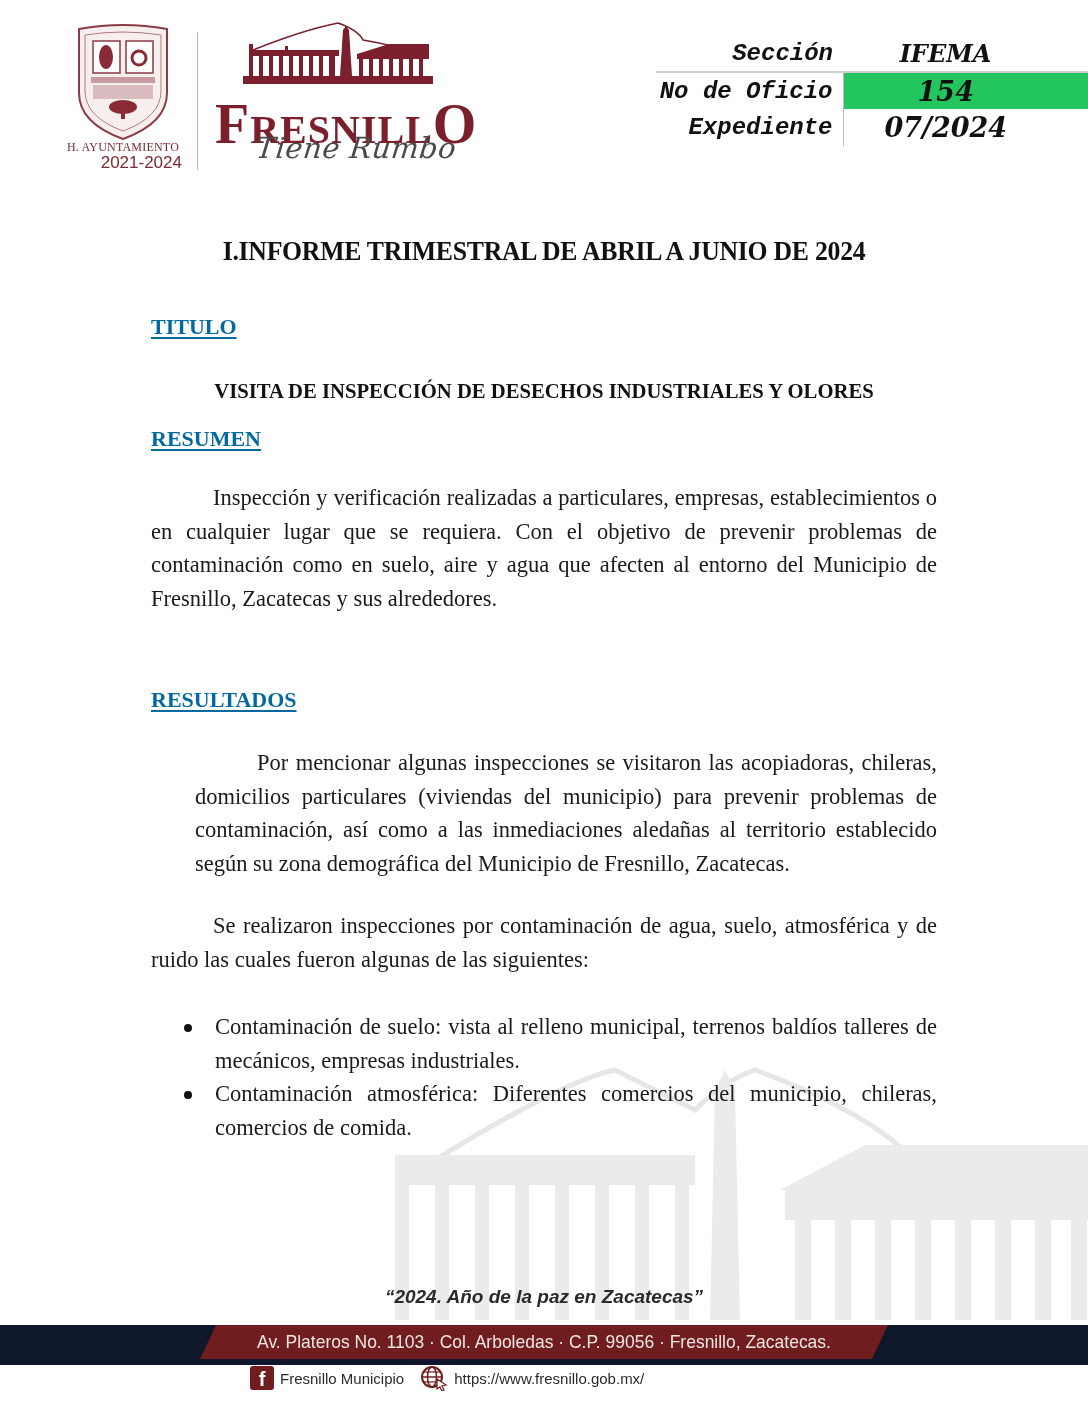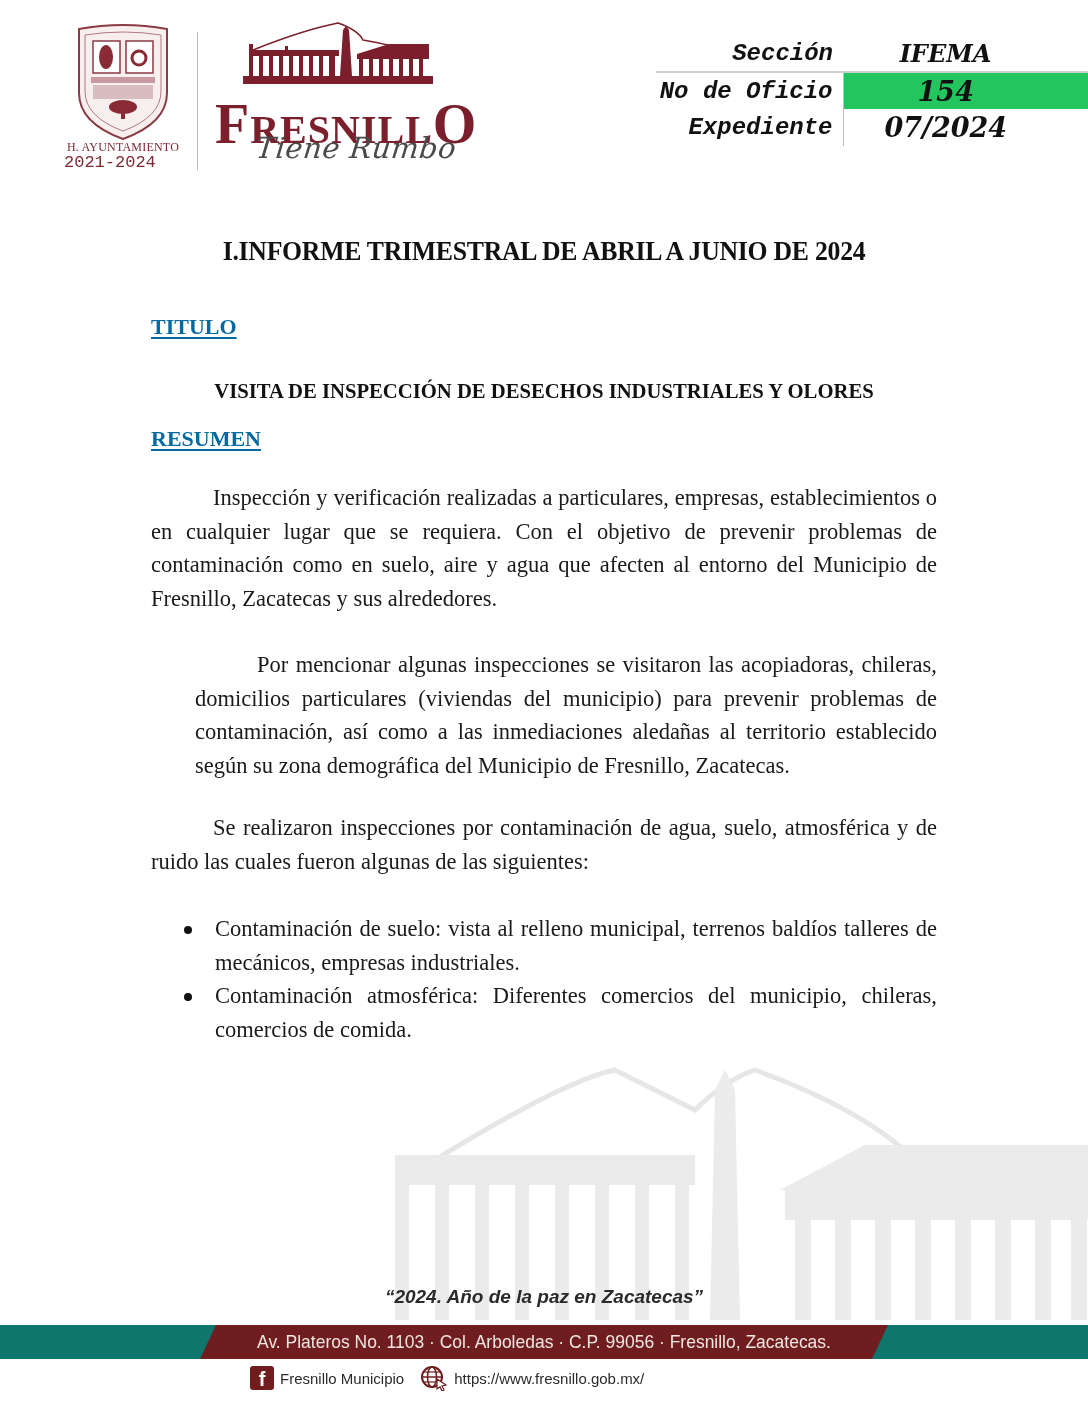--- a/index.html
+++ b/index.html
@@ -7,22 +7,22 @@
     body { position: relative; font-family: "Liberation Serif", serif; color: #111; }
 
     
     .watermark { position: absolute; left: 395px; top: 1050px; width: 693px; height: 270px; z-index: 0; }
 
     
     .header { position: absolute; left: 0; top: 0; width: 1088px; height: 190px; z-index: 2; }
     .shield { position: absolute; left: 73px; top: 23px; width: 100px; height: 118px; }
     .ayto-label { position: absolute; left: 64px; top: 140px; width: 118px; text-align: center;
       font-family: "Liberation Serif", serif; color: #7d2a33; font-size: 12px; letter-spacing: 0.2px; }
-    .ayto-years { position: absolute; left: 64px; top: 153px; width: 118px; text-align: left;
-      font-family: Liberation Mono, monospace; color: #7d2a33; font-size: 17px; }
+    .ayto-years { position: absolute; left: 64px; top: 153px; width: 118px; text-align: right;
+      font-family: Liberation Sans, sans-serif; color: #7d2a33; font-size: 17px; }
     .logo-divider { position: absolute; left: 197px; top: 32px; width: 1px; height: 138px; background: #b9b9b9; }
     .skyline { position: absolute; left: 243px; top: 20px; width: 190px; height: 65px; }
     .brand { position: absolute; left: 215px; top: 78px; width: 250px; font-family: "Liberation Serif", serif;
       color: #7a1f2b; font-weight: bold; font-size: 48px; letter-spacing: 1px; line-height: 1; margin-top: 18px; }
     .brand .big { font-size: 56px; }
     .brand .sm { font-size: 40px; }
     .tagline { position: absolute; left: 256px; top: 131px; font-family: "DejaVu Serif", serif; font-style: italic;
       color: #4a4a4a; font-size: 29px; letter-spacing: 0.5px; transform: skewX(-6deg); }
 
     .meta-table { position: absolute; left: 656px; top: 35px; width: 432px; border-collapse: collapse;
@@ -46,21 +46,21 @@
       transform: scaleX(0.94); transform-origin: center; }
     .para { font-size: 22.5px; line-height: 33.5px; text-align: justify; color: #1a1a1a; text-indent: 62px; }
     .bullets { list-style: none; }
     .bullets li { position: relative; padding-left: 64px; font-size: 22.5px; line-height: 33.5px;
       text-align: justify; color: #1a1a1a; }
     .bullets li .dot { position: absolute; left: 33px; top: 14px; width: 8px; height: 8px; border-radius: 50%; background: #111; }
 
     
     .motto { position: absolute; left: 0; top: 1286px; width: 1088px; text-align: center; z-index: 2;
       font-family: "Liberation Sans", sans-serif; font-style: italic; font-weight: bold; font-size: 19px; color: #2a2a2a; }
-    .addr-band { position: absolute; left: 0; top: 1325px; width: 1088px; height: 34px; background: #0f766e; z-index: 2; }
+    .addr-band { position: absolute; left: 0; top: 1325px; width: 1088px; height: 40px; background: #0f172a; z-index: 2; }
     .addr-band .red { position: absolute; left: 200px; top: 0; width: 688px; height: 34px; background: #6f1d1f;
       clip-path: polygon(16px 0, 100% 0, calc(100% - 16px) 100%, 0 100%); }
     .addr-band .addr { position: absolute; left: 200px; top: 0; width: 688px; height: 34px; line-height: 34px;
       text-align: center; color: #f1e6e2; font-family: "Liberation Sans", sans-serif; font-size: 19px;
       transform: scaleX(0.92); }
     .social { position: absolute; left: 250px; top: 1364px; height: 28px; z-index: 2; display: flex; align-items: center;
       font-family: "Liberation Sans", sans-serif; font-size: 15px; color: #2b2b2b; }
     .fb-icon { width: 24px; height: 24px; background: #6f1d1f; border-radius: 3px; color: #fff; font-weight: bold;
       font-family: "Liberation Sans", sans-serif; font-size: 20px; line-height: 26px; text-align: center; margin-right: 6px; }
     .globe-icon { width: 28px; height: 26px; margin: 0 6px 0 16px; }
@@ -162,20 +162,21 @@
   </tbody>
     </table>
 </div>
 
 <div class="content">
   <div class="doc-title" style="margin-top:5px;">I.INFORME TRIMESTRAL DE ABRIL A JUNIO DE 2024</div>
   <div class="sec-head" style="margin-top:47px;">TITULO</div>
   <div class="subject" style="margin-top:38px;">VISITA DE INSPECCIÓN DE DESECHOS INDUSTRIALES Y OLORES</div>
   <div class="sec-head" style="margin-top:22px;">RESUMEN</div>
   <p class="para" style="margin-top:29px;">Inspección y verificación realizadas a particulares, empresas, establecimientos o en cualquier lugar que se requiera. Con el objetivo de prevenir problemas de contaminación como en suelo, aire y agua que afecten al entorno del Municipio de Fresnillo, Zacatecas y sus alrededores.</p>
+  <div class="sec-head" style="margin-top:72px;">RESULTADOS</div>
   <p class="para" style="margin-top:33px;margin-left:44px;">Por mencionar algunas inspecciones se visitaron las acopiadoras, chileras, domicilios particulares (viviendas del municipio) para prevenir problemas de contaminación, así como a las inmediaciones aledañas al territorio establecido según su zona demográfica del Municipio de Fresnillo, Zacatecas.</p>
   <p class="para" style="margin-top:29px;">Se realizaron inspecciones por contaminación de agua, suelo, atmosférica y de ruido las cuales fueron algunas de las siguientes:</p>
   <ul class="bullets" style="margin-top:34px;">
     <li><span class="dot"></span><span>Contaminación de suelo: vista al relleno municipal, terrenos baldíos talleres de mecánicos, empresas industriales.</span></li>
     <li><span class="dot"></span><span>Contaminación atmosférica: Diferentes comercios del municipio, chileras, comercios de comida.</span></li>
   </ul>
 </div>
 
 <div class="motto">“2024. Año de la paz en Zacatecas”</div>
 <div class="addr-band">

